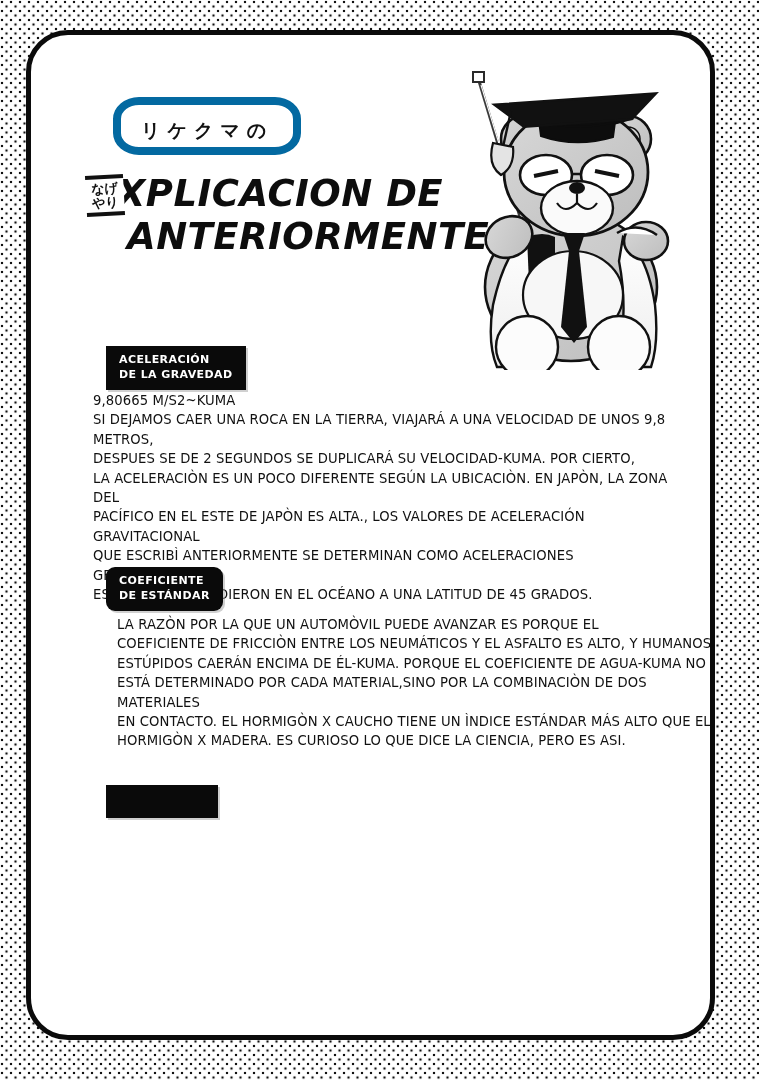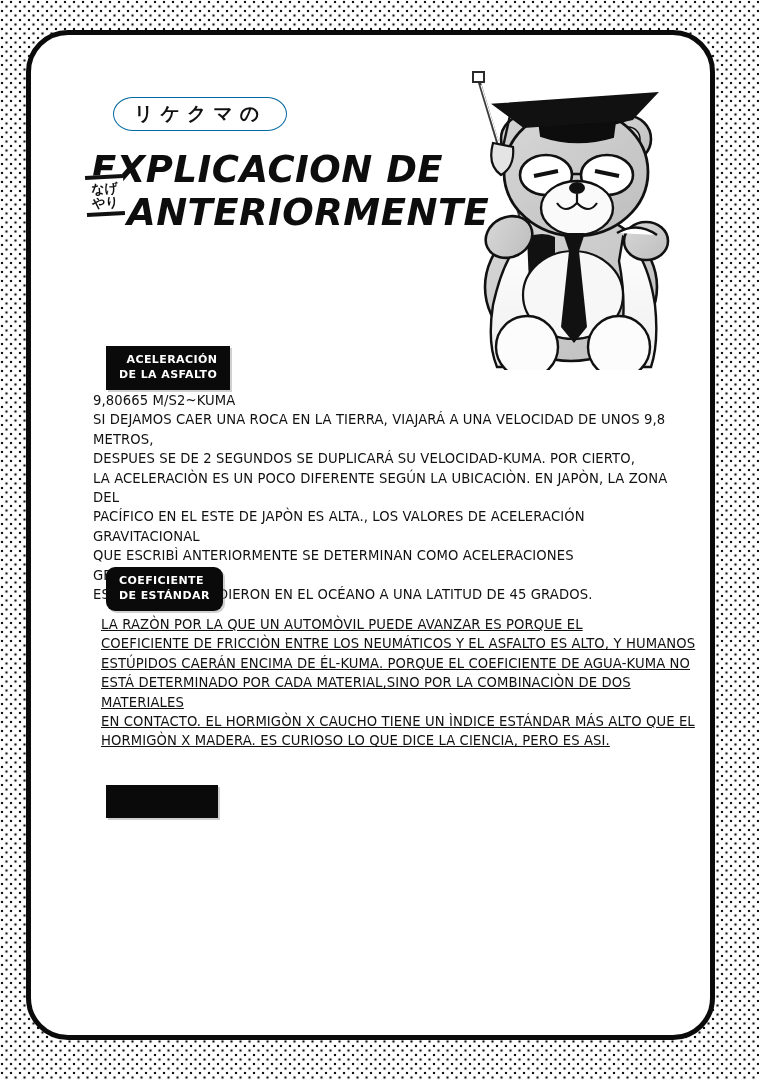--- a/index.html
+++ b/index.html
@@ -47,23 +47,23 @@
     left: 60px;
     top: 62px;
     width: 400px;
   }
 
   
   #kana-bubble {
     position: relative;
     display: inline-block;
     margin-left: 22px;
-    padding: 6px 20px 7px 20px;
+    padding: 16px 20px 7px 20px;
     background: #ffffff;
-    border: 1px solid #0369a1;
+    border: 8px solid #0369a1;
     border-radius: 26px / 22px;
     font-family: "DejaVu Sans", sans-serif;
     font-size: 19px;
     font-weight: 700;
     letter-spacing: 7px;
     color: #111;
     line-height: 1;
     white-space: nowrap;
   }
   
@@ -252,37 +252,37 @@
       </div>
 
       <div id="kana-tag">なげやり</div>
 
       <h1 id="main-title">
         <span class="ln1">EXPLICACION DE</span>
         <span class="ln2">ANTERIORMENTE</span>
       </h1>
     </div>
 
-    <div class="sec-header" style="left:75px; top:311px;text-align:right;">
+    <div class="sec-header" style="left:75px; top:311px;">
       <span class="hl">ACELERACIÓN</span>
-      <span class="hl">DE LA ASFALTO</span>
+      <span class="hl">DE LA GRAVEDAD</span>
     </div>
     <div class="body-text" style="left:62px; top:356px; width:600px;">9,80665 M/S2~KUMA
 SI DEJAMOS CAER UNA ROCA EN LA TIERRA, VIAJARÁ A UNA VELOCIDAD DE UNOS 9,8 METROS,
 DESPUES SE DE 2 SEGUNDOS SE DUPLICARÁ SU VELOCIDAD-KUMA. POR CIERTO,
 LA ACELERACIÒN ES UN POCO DIFERENTE SEGÚN LA UBICACIÒN. EN JAPÒN, LA ZONA DEL
 PACÍFICO EN EL ESTE DE JAPÒN ES ALTA., LOS VALORES DE ACELERACIÓN GRAVITACIONAL
 QUE ESCRIBÌ ANTERIORMENTE SE DETERMINAN COMO ACELERACIONES GRAVITACIONALES
 ESTÁNDAR Y SE MIDIERON EN EL OCÉANO A UNA LATITUD DE 45 GRADOS.</div>
 
     <div class="sec-header" style="left:75px; top:532px;border-radius:9px;">
       <span class="hl">COEFICIENTE</span>
       <span class="hl">DE ESTÁNDAR</span>
     </div>
-    <div class="body-text" style="left:70px; top:580px; width:600px;text-decoration:underline;">LA RAZÒN POR LA QUE UN AUTOMÒVIL PUEDE AVANZAR ES PORQUE EL
+    <div class="body-text" style="left:86px; top:580px; width:600px;">LA RAZÒN POR LA QUE UN AUTOMÒVIL PUEDE AVANZAR ES PORQUE EL
 COEFICIENTE DE FRICCIÒN ENTRE LOS NEUMÁTICOS Y EL ASFALTO ES ALTO, Y HUMANOS
 ESTÚPIDOS CAERÁN ENCIMA DE ÉL-KUMA. PORQUE EL COEFICIENTE DE AGUA-KUMA NO
 ESTÁ DETERMINADO POR CADA MATERIAL,SINO POR LA COMBINACIÒN DE DOS MATERIALES
 EN CONTACTO. EL HORMIGÒN X CAUCHO TIENE UN ÌNDICE ESTÁNDAR MÁS ALTO QUE EL
 HORMIGÒN X MADERA. ES CURIOSO LO QUE DICE LA CIENCIA, PERO ES ASI.</div>
 
     <div id="empty-bar">
       <span></span>
     </div>
 

